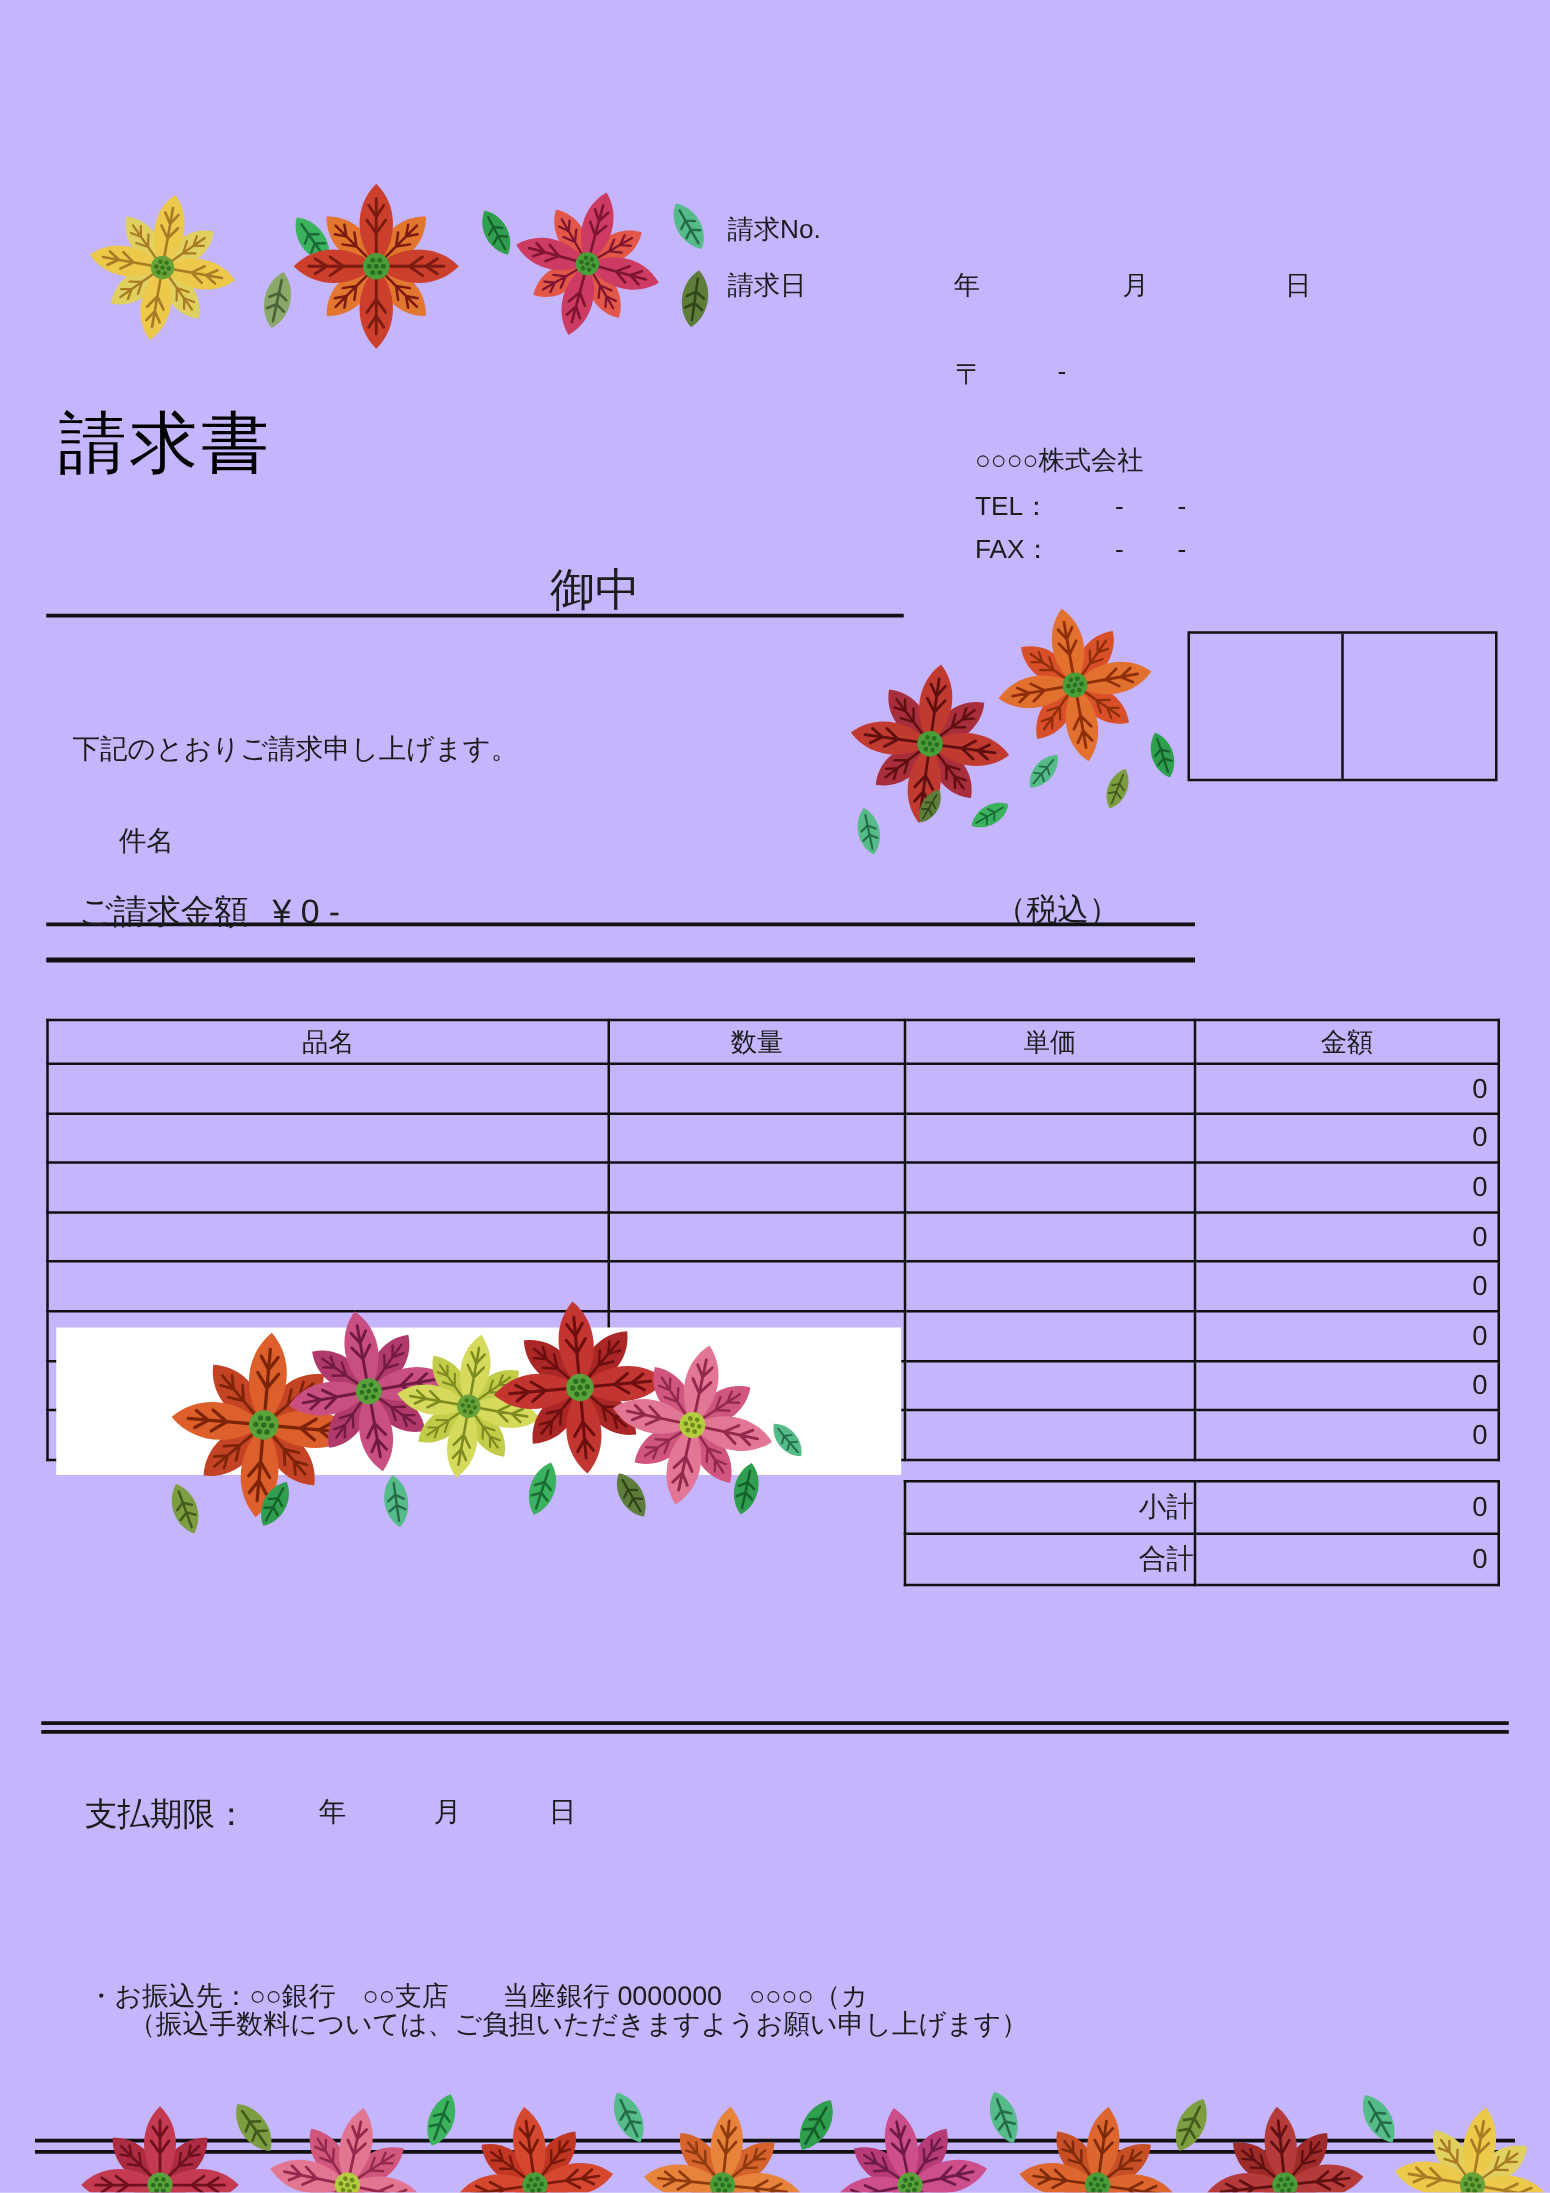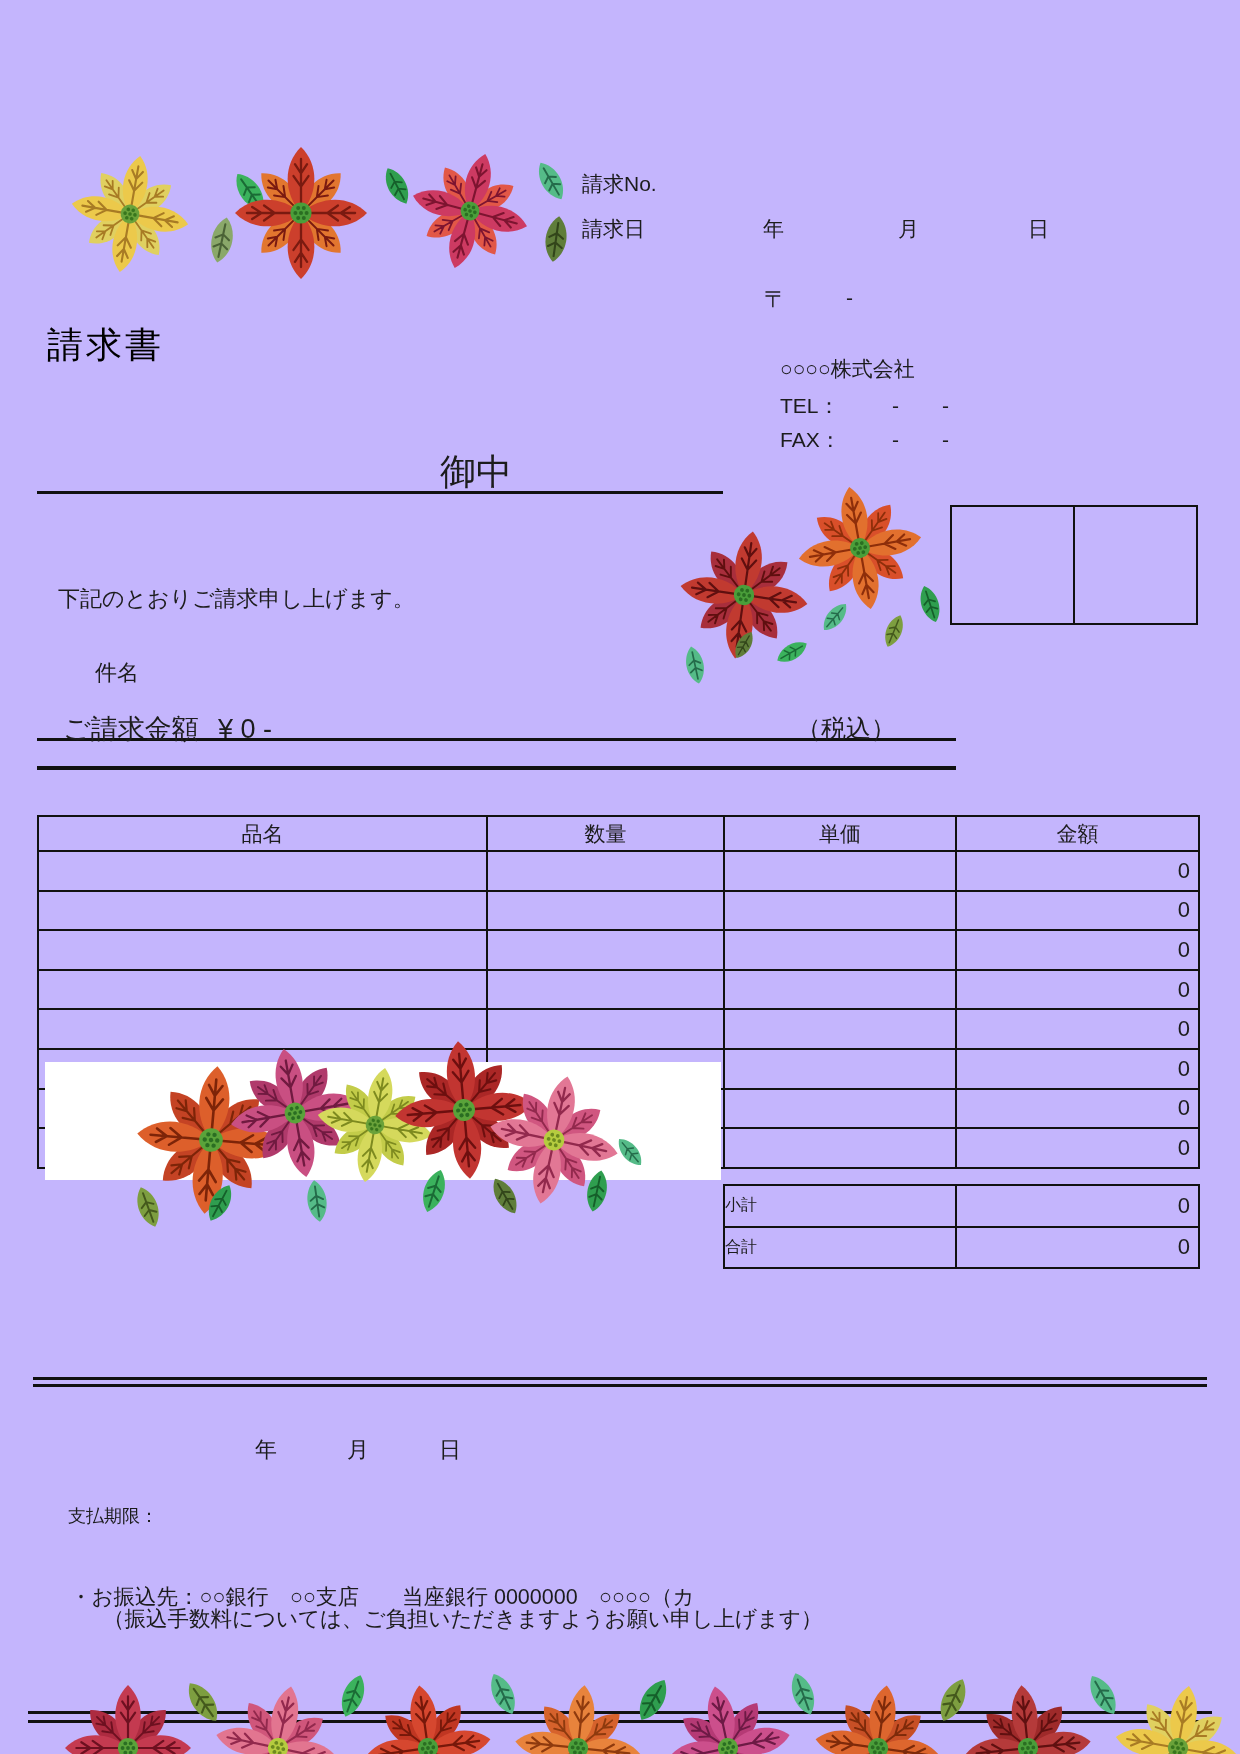--- a/index.html
+++ b/index.html
@@ -9,21 +9,21 @@
   }
   .abs{position:absolute; white-space:nowrap; line-height:1.15;}
   .rule{position:absolute; background:#111; z-index:1;}
   
   .inv-table{position:absolute; border-collapse:collapse; table-layout:fixed; z-index:1; background:transparent;}
   .inv-table th,.inv-table td{border:2.6px solid #111; padding:0; font-weight:normal;}
   .inv-table th{height:33px; font-size:21px; text-align:center;}
   .inv-table td{height:37.6px; font-size:22px;}
   .inv-table td.amt{text-align:right; padding-right:8px;}
   .totals-table td{height:39.6px;}
-  .totals-table td.tlabel{text-align:left; font-size:16px;}
+  .totals-table td.tlabel{text-align:right; font-size:22px;}
   .totals-table td.tvalue{text-align:right; padding-right:8px; font-size:22px;}
   
   .stampbox{position:absolute; left:950px; top:505px; width:248px; height:120px;
     border:2px solid #111; display:flex; z-index:1; box-sizing:border-box;}
   .stampbox .cell{flex:1;}
   .stampbox .cell:first-child{border-right:2px solid #111;}
   #deco{position:absolute; left:0; top:0; z-index:3; pointer-events:none;}
   .txt{z-index:2;}
 </style>
 </head>
@@ -43,21 +43,21 @@
   <span class="abs txt" style="left:780px;top:357px;font-size:21px;">○○○○株式会社</span>
 
   <span class="abs txt" style="left:780px;top:394px;font-size:21px;">TEL：</span>
   <span class="abs txt" style="left:892px;top:394px;font-size:21px;">-</span>
   <span class="abs txt" style="left:942px;top:394px;font-size:21px;">-</span>
 
   <span class="abs txt" style="left:780px;top:428px;font-size:21px;">FAX：</span>
   <span class="abs txt" style="left:892px;top:428px;font-size:21px;">-</span>
   <span class="abs txt" style="left:942px;top:428px;font-size:21px;">-</span>
 
-  <span class="abs txt" style="left:47px;top:324px;font-size:36px;letter-spacing:3px;color:#000;">請求書</span>
+  <span class="abs txt" style="left:47px;top:324px;font-size:54px;letter-spacing:3px;color:#000;">請求書</span>
 
   <span class="abs txt" style="left:440px;top:451px;font-size:36px;">御中</span>
   <div class="rule" style="left:37px;top:491px;width:686px;height:2.6px;"></div>
 
   <div class="stampbox">
     <div class="cell"></div>
     <div class="cell"></div>
   </div>
 
   <span class="abs txt" style="left:58px;top:586px;font-size:22px;">下記のとおりご請求申し上げます。</span>
@@ -150,21 +150,21 @@
         <tr>
           <td class="tlabel">合計</td>
           <td class="tvalue">0</td>
         </tr>
       </tbody>
   </table>
 
   <div class="rule" style="left:33px;top:1377px;width:1174px;height:2.6px;"></div>
   <div class="rule" style="left:33px;top:1384px;width:1174px;height:2.6px;"></div>
 
-  <span class="abs txt" style="left:68px;top:1506px;font-size:18px;">支払期限：</span>
+  <span class="abs txt" style="left:68px;top:1437px;font-size:26px;">支払期限：</span>
   <span class="abs txt" style="left:255px;top:1437px;font-size:22px;">年</span>
   <span class="abs txt" style="left:347px;top:1437px;font-size:22px;">月</span>
   <span class="abs txt" style="left:439px;top:1437px;font-size:22px;">日</span>
 
   <span class="abs txt" style="left:70px;top:1555px;font-size:21.5px;margin-top:30px;">・お振込先：○○銀行　○○支店　　当座銀行 0000000　○○○○（カ</span>
   <span class="abs txt" style="left:103px;top:1607px;font-size:21.5px;">（振込手数料については、ご負担いただきますようお願い申し上げます）</span>
 
   <div class="rule" style="left:28px;top:1711px;width:1184px;height:3.4px;"></div>
   <div class="rule" style="left:28px;top:1720px;width:1184px;height:3.4px;"></div>
 

